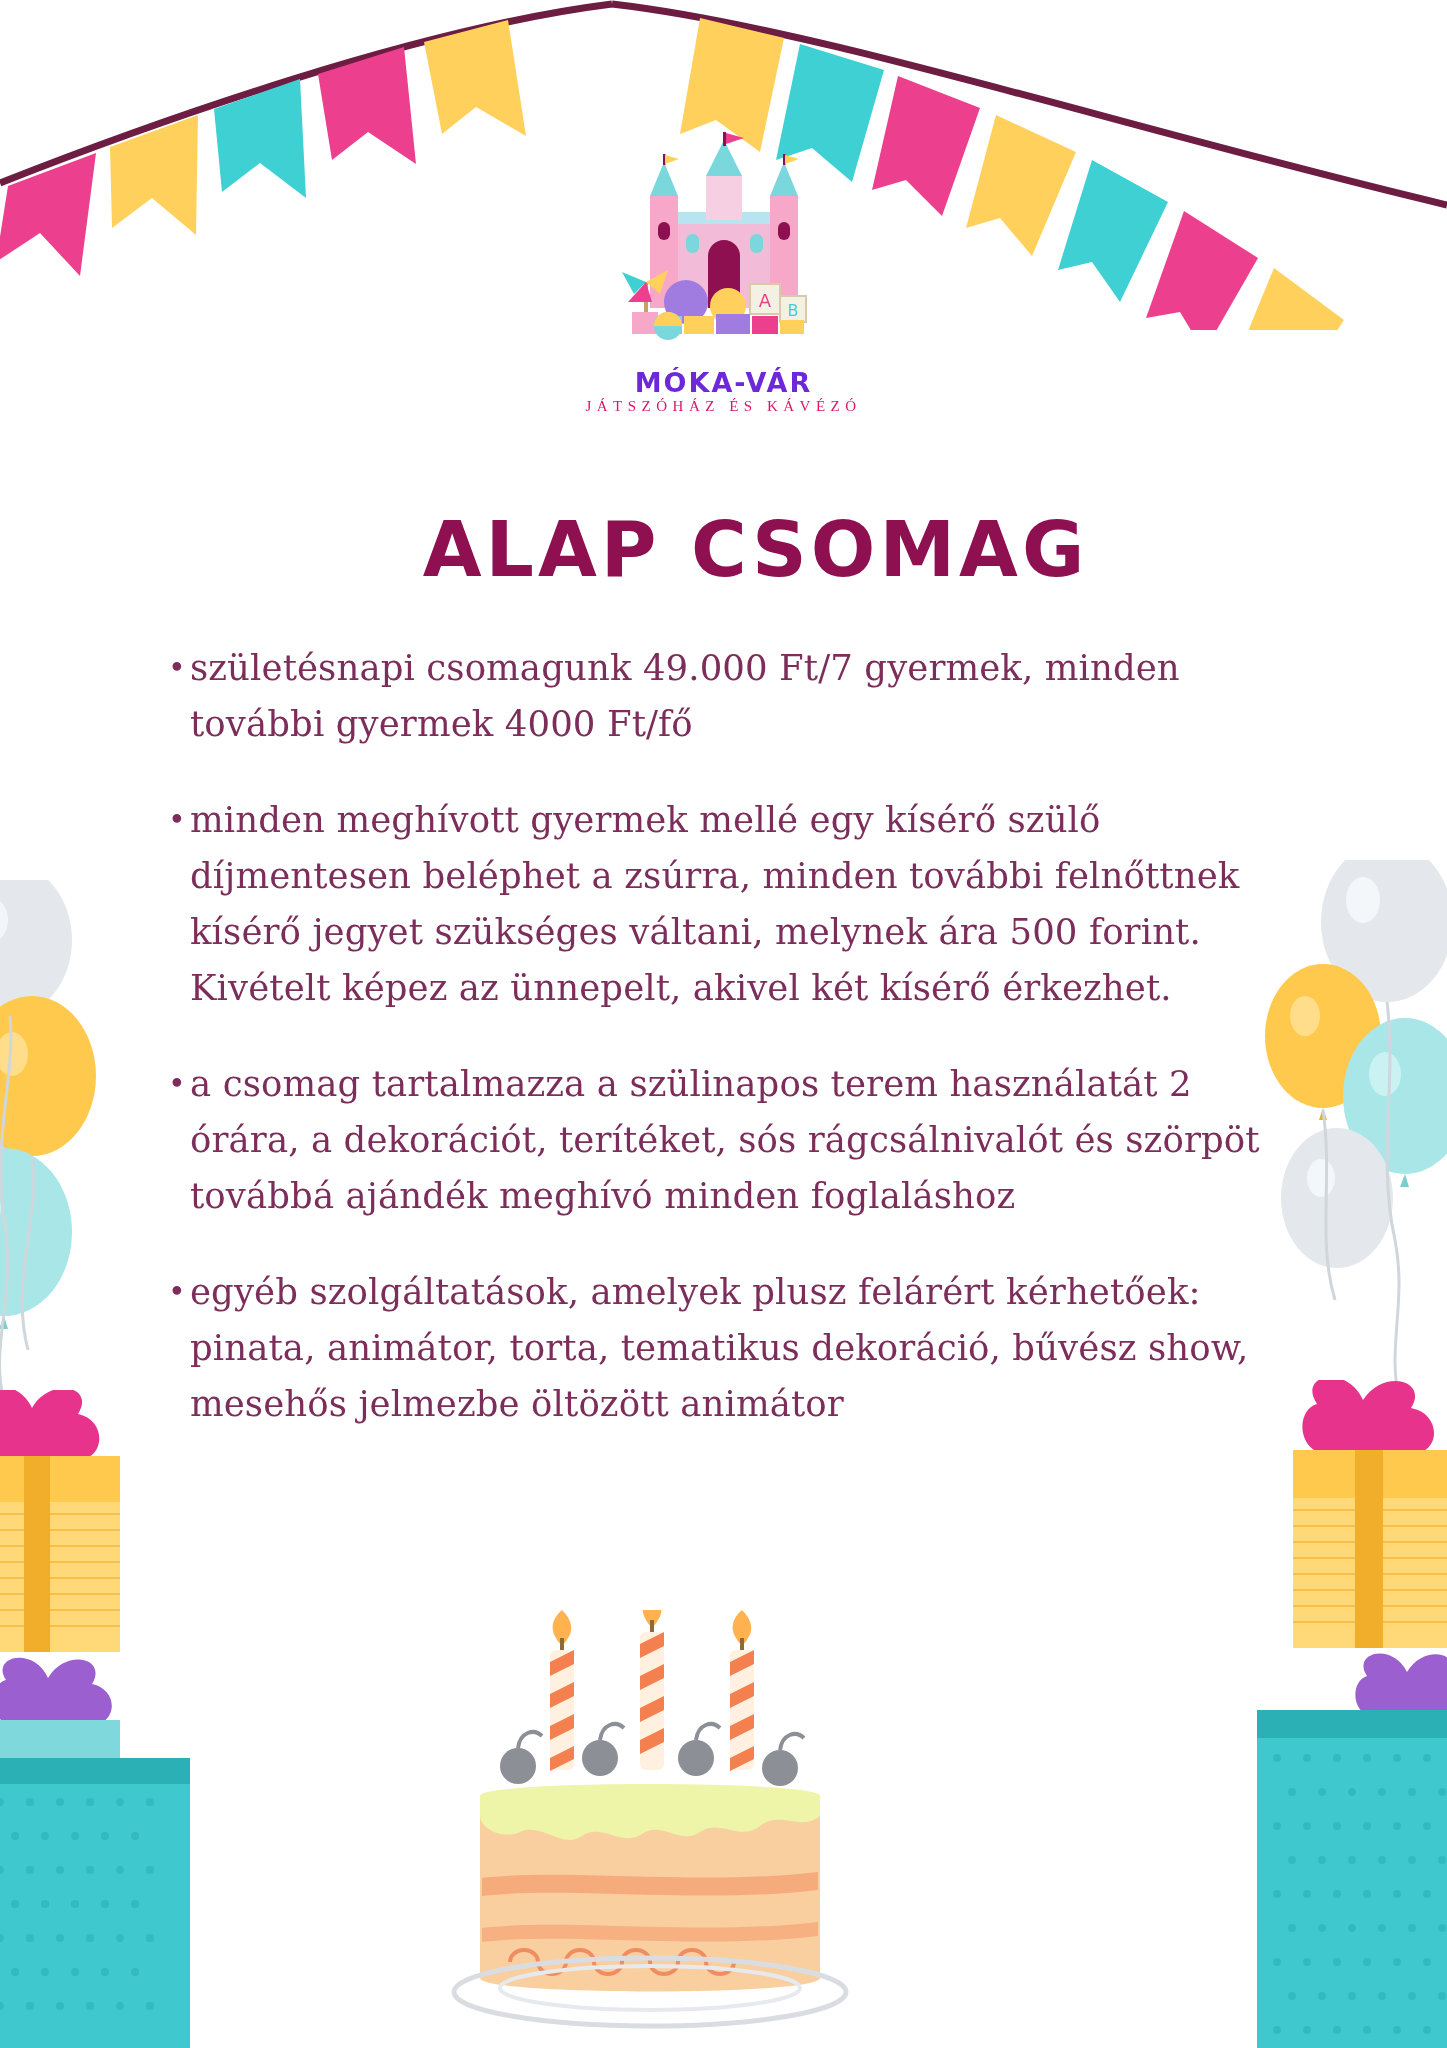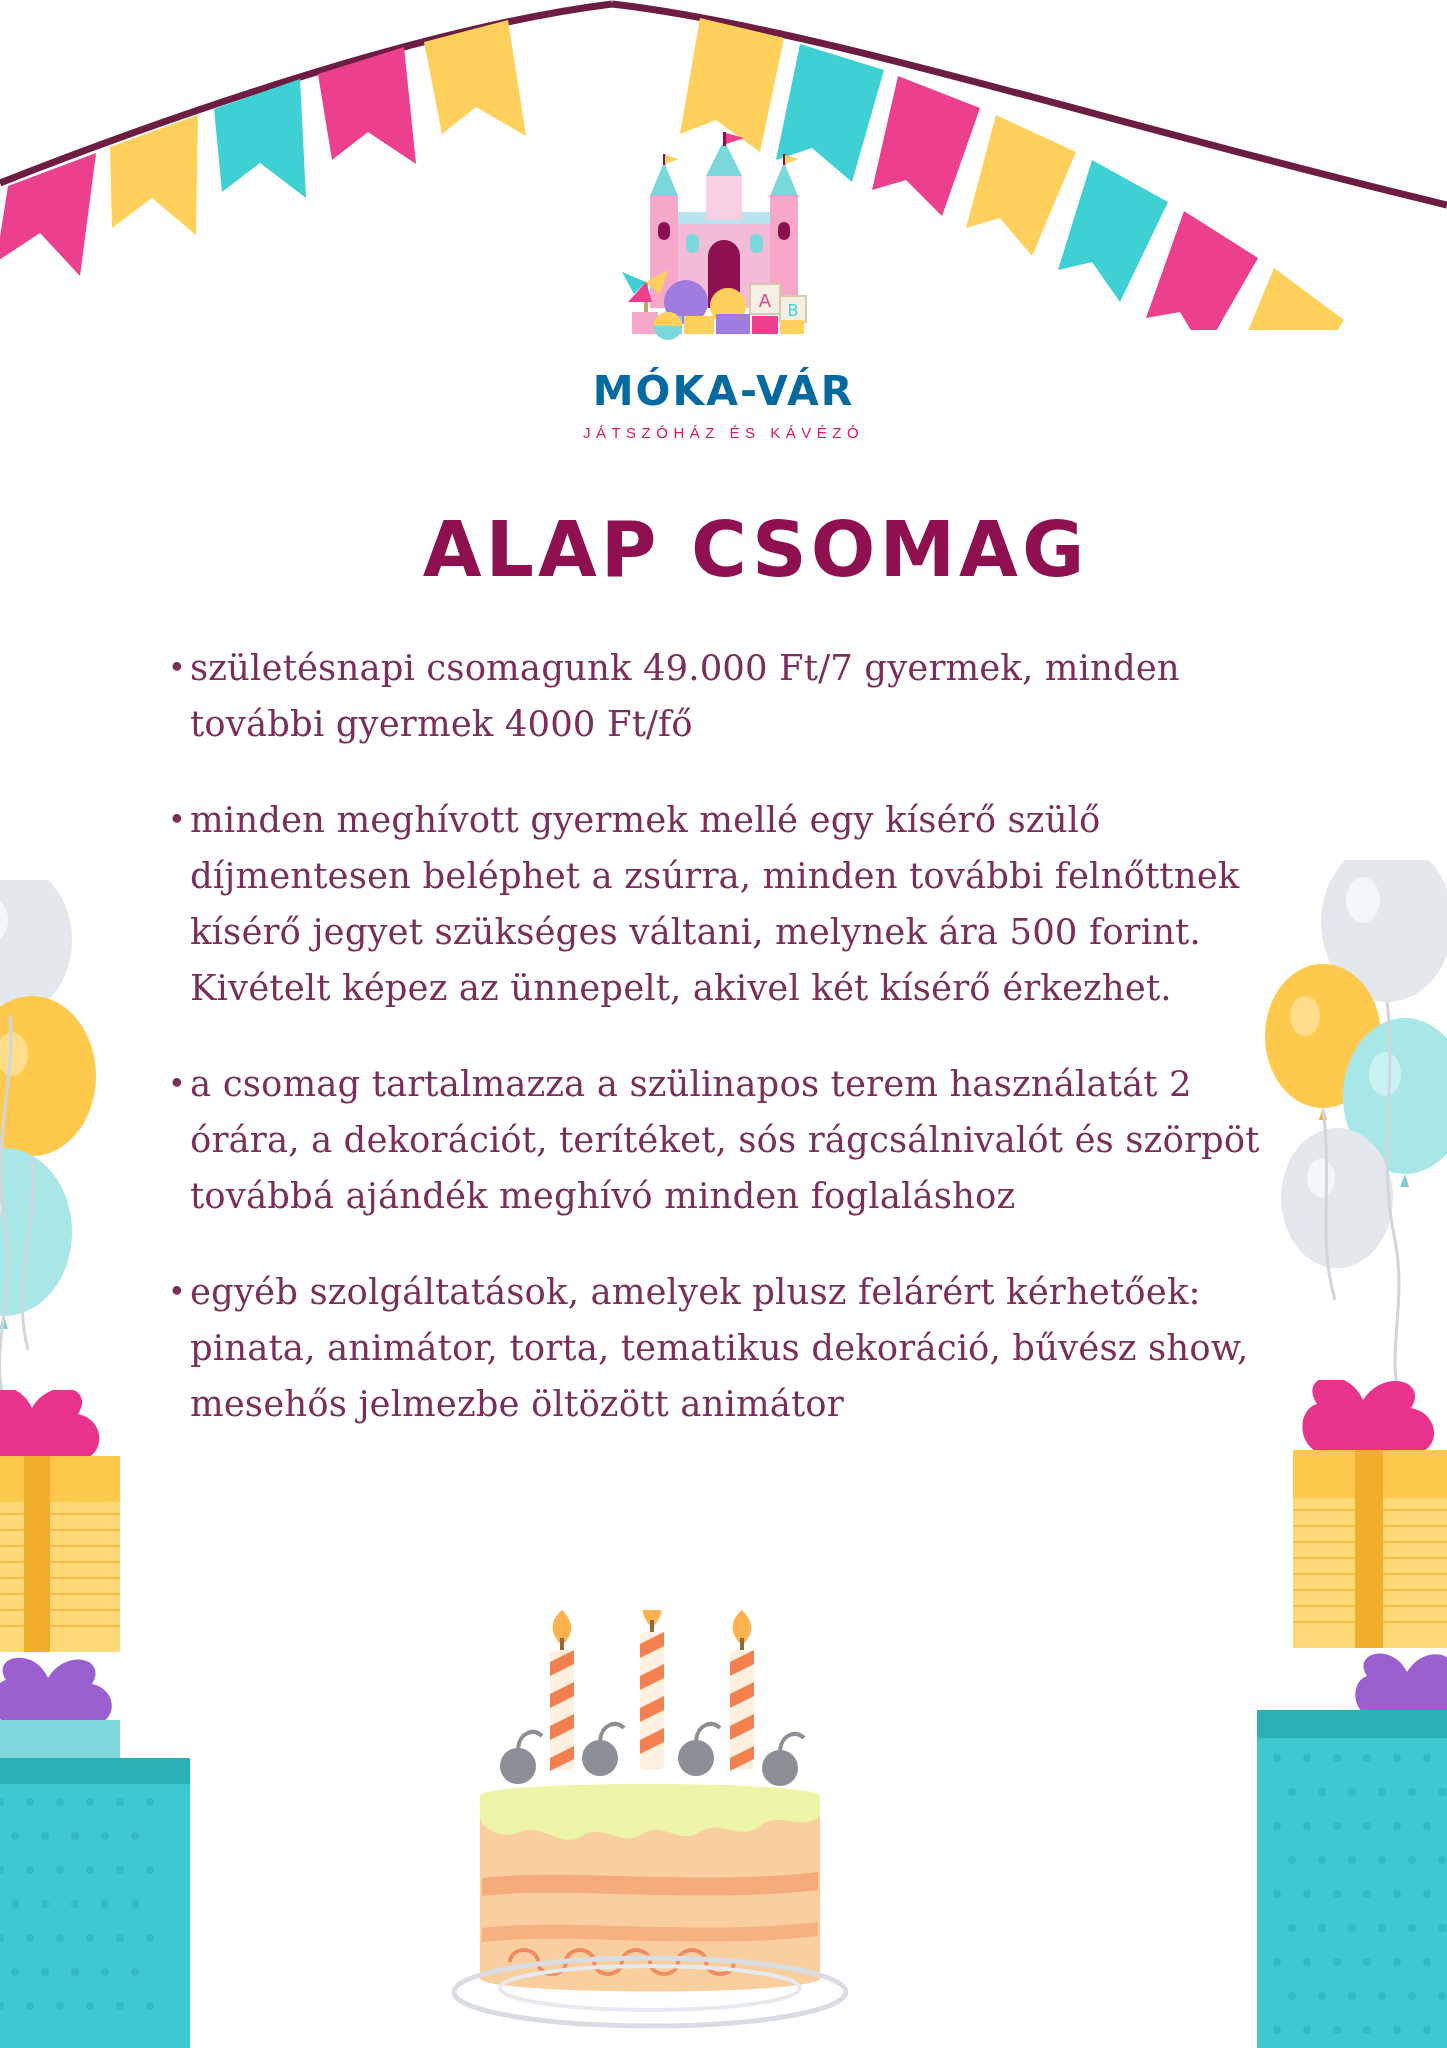--- a/index.html
+++ b/index.html
@@ -35,31 +35,30 @@
   }
   .logo-art {
     width: 300px;
     height: 235px;
     margin: 0 auto;
     display: block;
   }
   .logo-name {
     font-family: "DejaVu Sans", sans-serif;
     font-weight: bold;
-    font-size: 41px;
+    font-size: 27px;
     letter-spacing: 2px;
-    color: #0369a1;
+    color: #6d28d9;
     margin-top: 2px;
   }
   .logo-sub {
-    font-family: Liberation Sans, sans-serif;
+    font-family: Liberation Serif, serif;
     font-size: 15px;
     letter-spacing: 5.5px;
     color: #d9186c;
-    margin-top: 9px;
   }
 
   
   .title {
     position: absolute;
     top: 505px;
     left: 0;
     width: 1447px;
     text-align: center;
     font-family: "DejaVu Sans", sans-serif;

